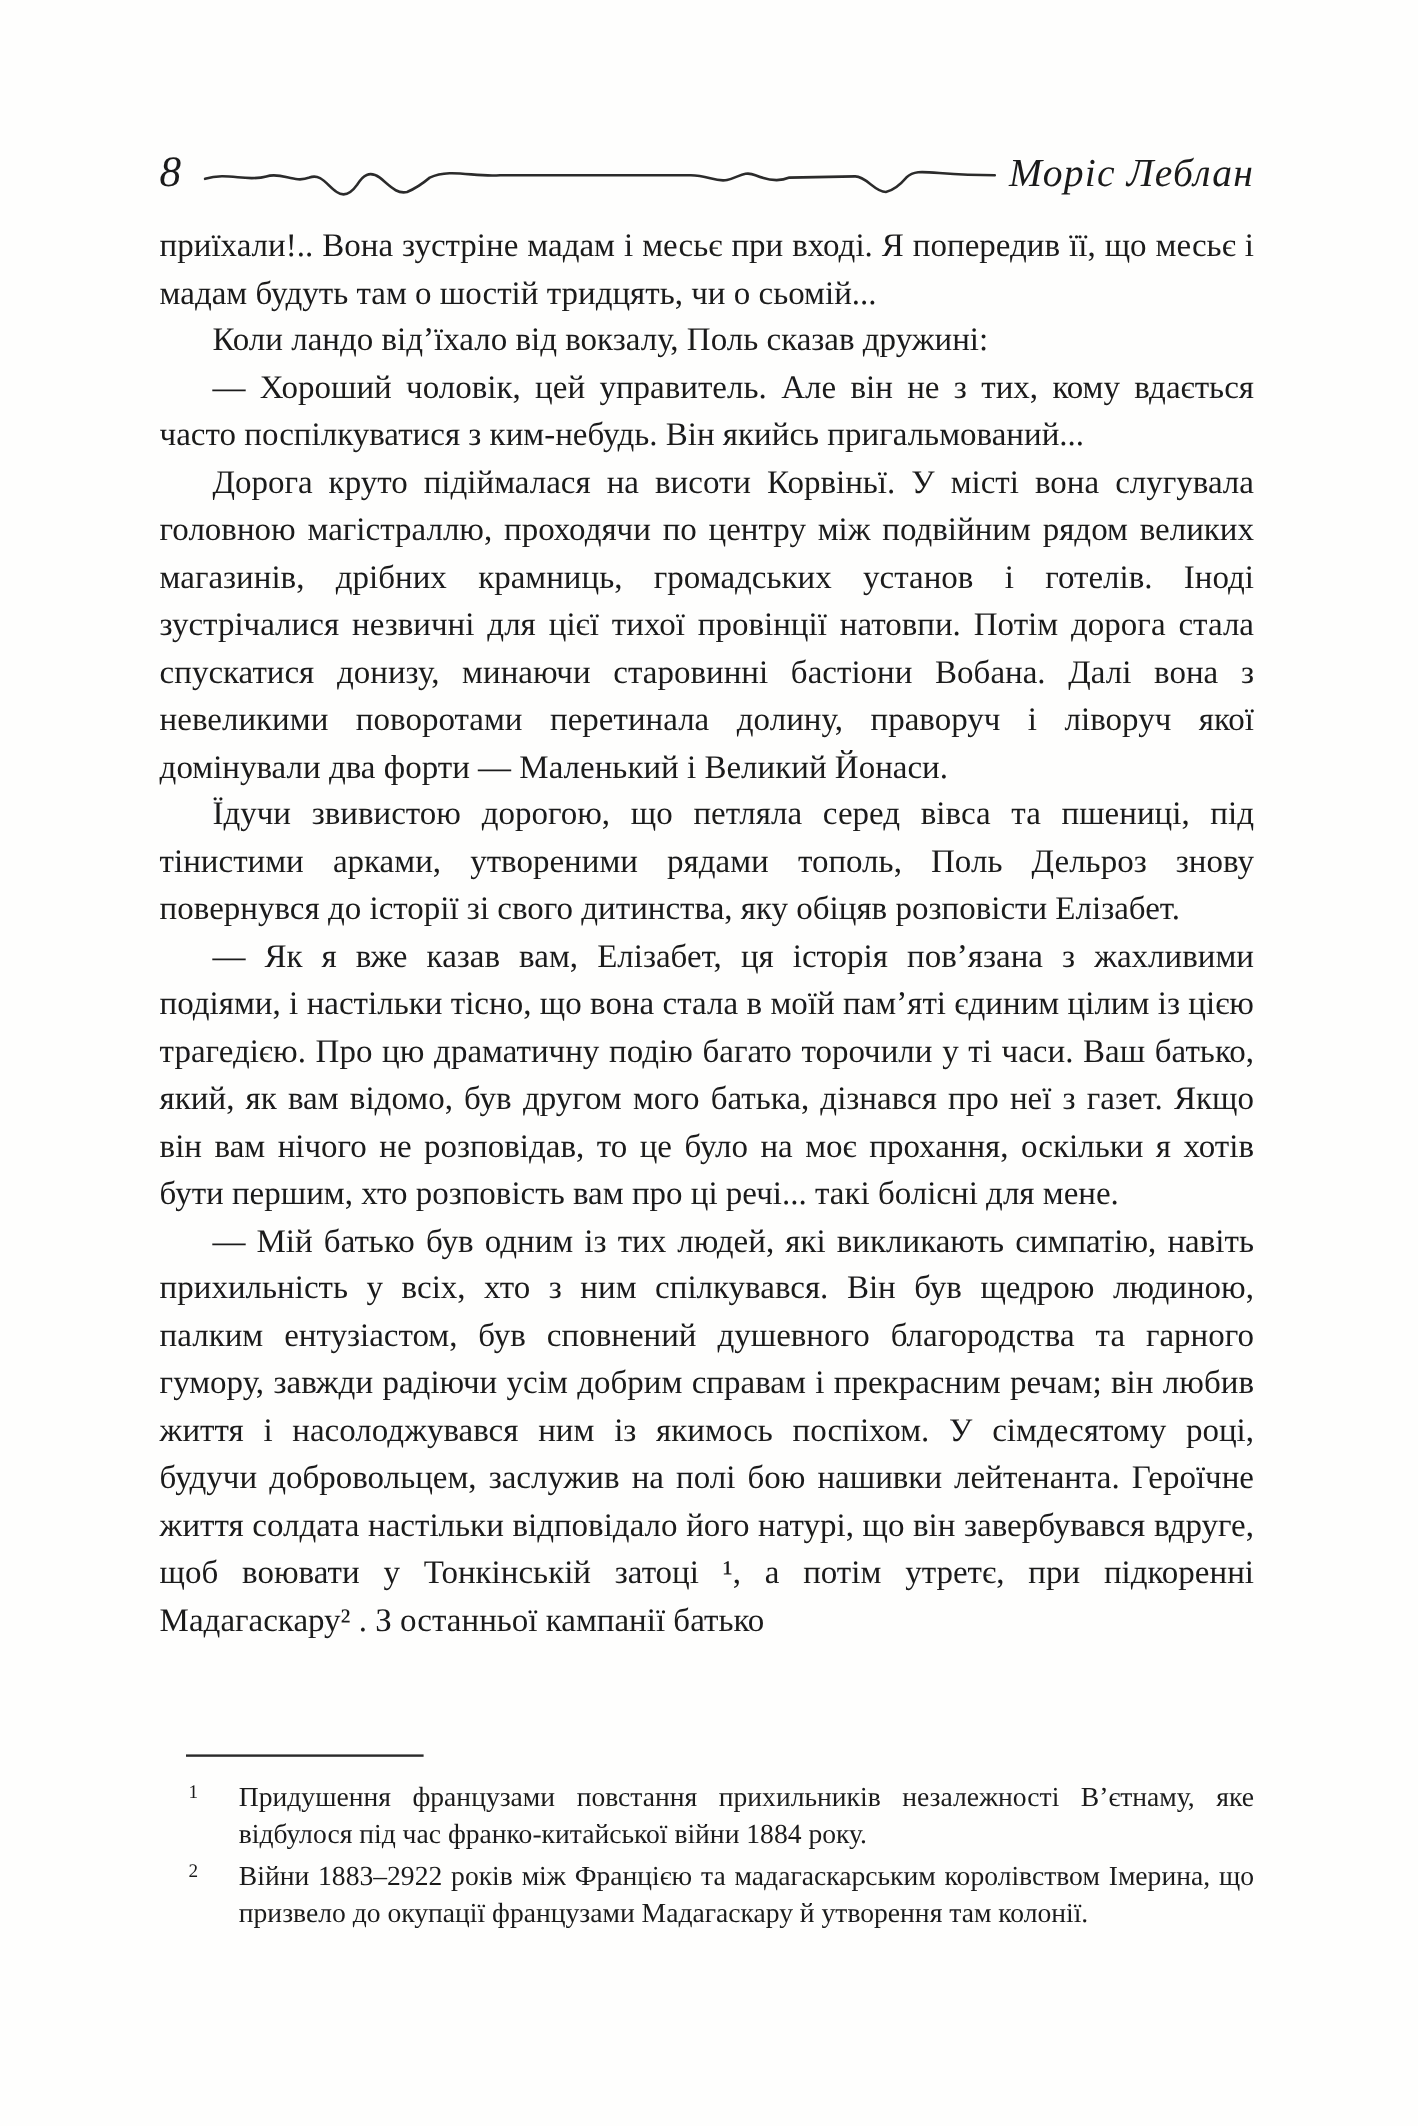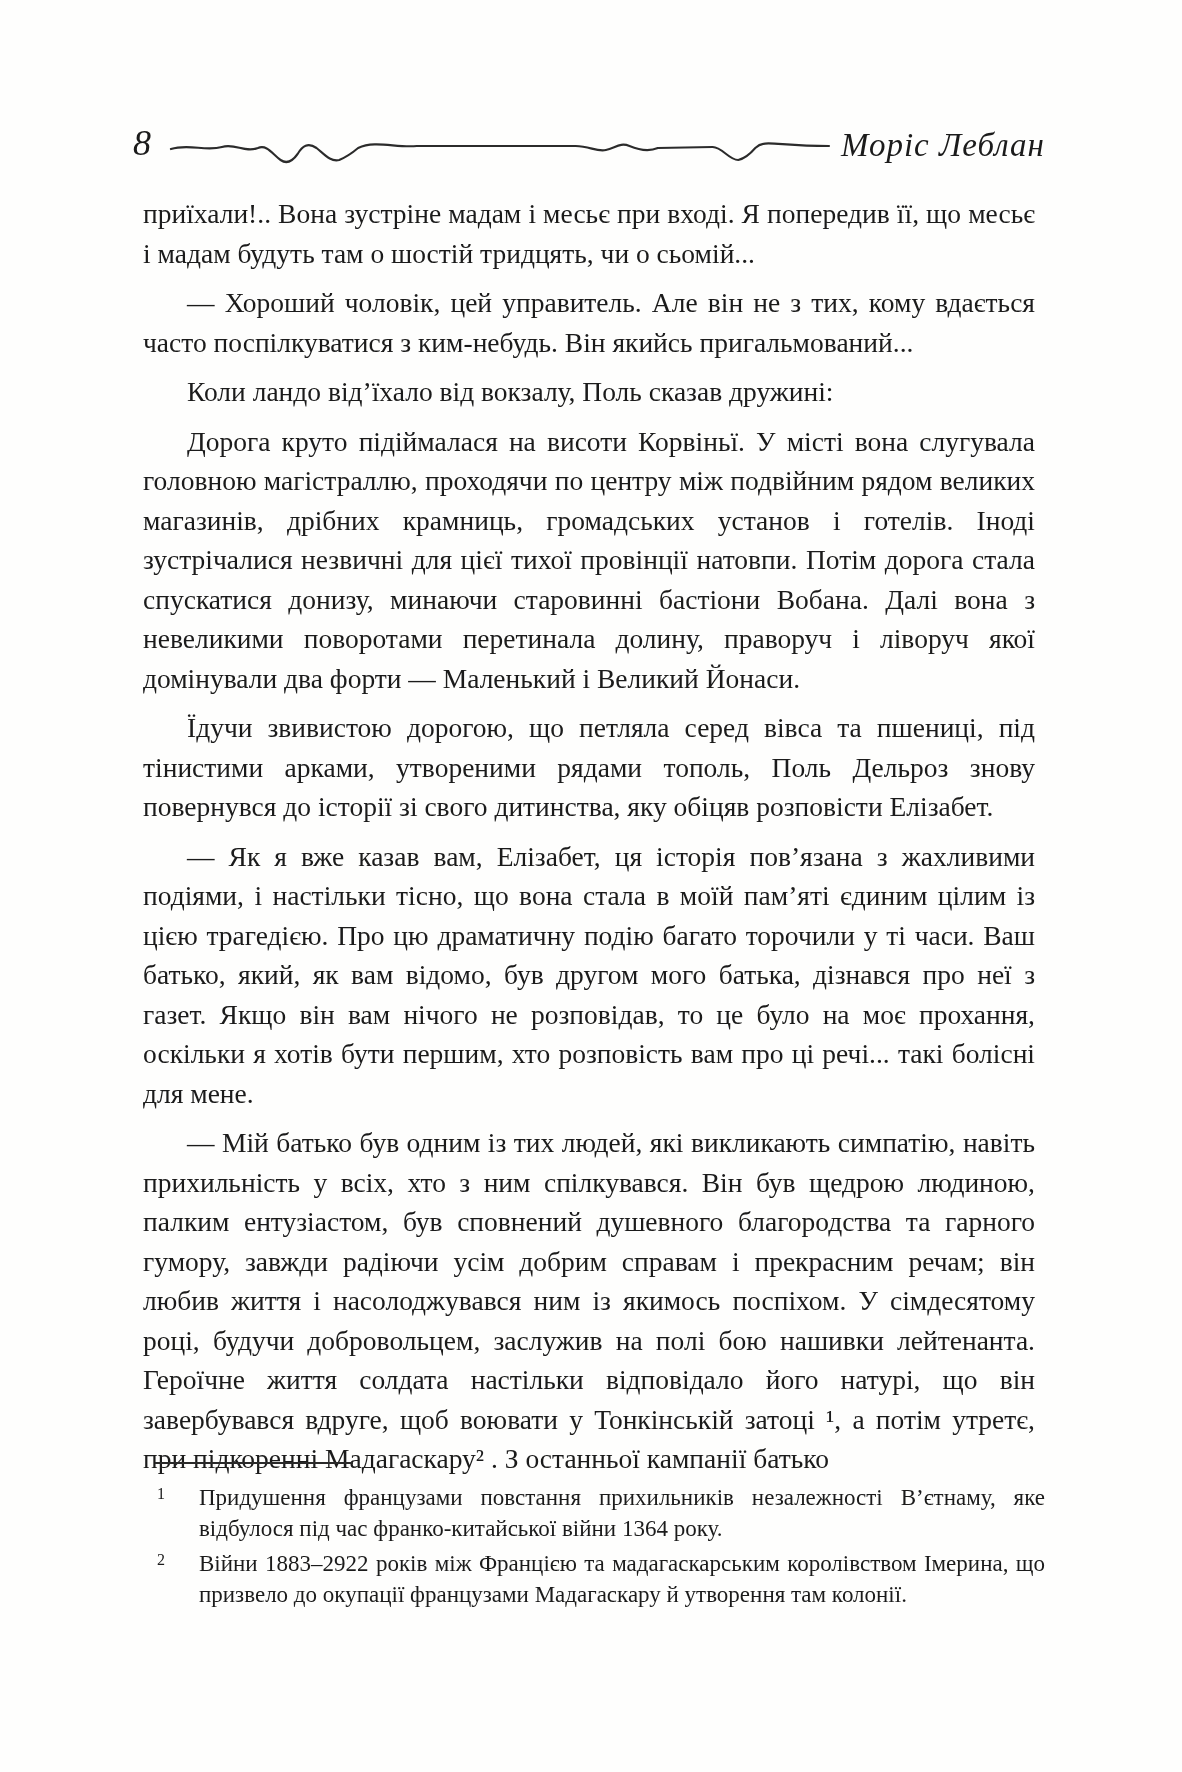--- a/index.html
+++ b/index.html
@@ -41,21 +41,21 @@
   
   .text-block {
     position:absolute;
     top:184px; left:133px;
     width:912px;
     font-size:27.5px;
     line-height:39.5px;
     text-align:justify;
     text-justify:inter-word;
   }
-  .text-block p { margin:10px; text-indent:44px; }
+  .text-block p { margin:0; text-indent:44px; }
   .text-block p.flush { text-indent:0; }
   
   .footnotes {
     position:absolute;
     top:1462px; left:133px;
     width:912px;
   }
   .fn-rule {
     width:198px;
     height:0;
@@ -101,33 +101,33 @@
                L575,22
                C585,22 592,35 602,35
                Q611,33 620,23
                C630,14 640,21 698,21" fill="none" stroke="#2b2b2b" stroke-width="2.2" stroke-linecap="round"></path>
     </svg>
     <span class="author">Моріс Леблан</span>
   </header>
 
   <main class="text-block">
     <p class="flush">приїхали!.. Вона зустріне мадам і месьє при вході. Я попередив її, що месьє і мадам будуть там о шостій тридцять, чи о сьомій...</p>
+    <p>Коли ландо від’їхало від вокзалу, Поль сказав дружині:</p>
     <p>— Хороший чоловік, цей управитель. Але він не з тих, кому вдається часто поспілкуватися з ким-небудь. Він якийсь пригальмований...</p>
-    <p>Коли ландо від’їхало від вокзалу, Поль сказав дружині:</p>
     <p>Дорога круто підіймалася на висоти Корвіньї. У місті вона слугувала головною магістраллю, проходячи по центру між подвійним рядом великих магазинів, дрібних крамниць, громадських установ і готелів. Іноді зустрічалися незвичні для цієї тихої провінції натовпи. Потім дорога стала спускатися донизу, минаючи старовинні бастіони Вобана. Далі вона з невеликими поворотами перетинала долину, праворуч і ліворуч якої домінували два форти — Маленький і Великий Йонаси.</p>
     <p>Їдучи звивистою дорогою, що петляла серед вівса та пшениці, під тінистими арками, утвореними рядами тополь, Поль Дельроз знову повернувся до історії зі свого дитинства, яку обіцяв розповісти Елізабет.</p>
     <p>— Як я вже казав вам, Елізабет, ця історія пов’язана з жахливими подіями, і настільки тісно, що вона стала в моїй пам’яті єдиним цілим із цією трагедією. Про цю драматичну подію багато торочили у ті часи. Ваш батько, який, як вам відомо, був другом мого батька, дізнався про неї з газет. Якщо він вам нічого не розповідав, то це було на моє прохання, оскільки я хотів бути першим, хто розповість вам про ці речі... такі болісні для мене.</p>
     <p>— Мій батько був одним із тих людей, які викликають симпатію, навіть прихильність у всіх, хто з ним спілкувався. Він був щедрою людиною, палким ентузіастом, був сповнений душевного благородства та гарного гумору, завжди радіючи усім добрим справам і прекрасним речам; він любив життя і насолоджувався ним із якимось поспіхом. У сімдесятому році, будучи добровольцем, заслужив на полі бою нашивки лейтенанта. Героїчне життя солдата настільки відповідало його натурі, що він завербувався вдруге, щоб воювати у Тонкінській затоці ¹, а потім утретє, при підкоренні Мадагаскару² . З останньої кампанії батько</p>
   </main>
 
   <footer class="footnotes">
     <div class="fn-rule"></div>
     <div class="footnote">
       <span class="fn-marker">1</span>
-      <span class="fn-text">Придушення французами повстання прихильників незалежності В’єтнаму, яке відбулося під час франко-китайської війни 1364 року.</span>
+      <span class="fn-text">Придушення французами повстання прихильників незалежності В’єтнаму, яке відбулося під час франко-китайської війни 1884 року.</span>
     </div>
     <div class="footnote">
       <span class="fn-marker">2</span>
       <span class="fn-text">Війни 1883–2922 років між Францією та мадагаскарським королівством Імерина, що призвело до окупації французами Мадагаскару й утворення там колонії.</span>
     </div>
   </footer>
 
 </div>
 
 </body></html>

